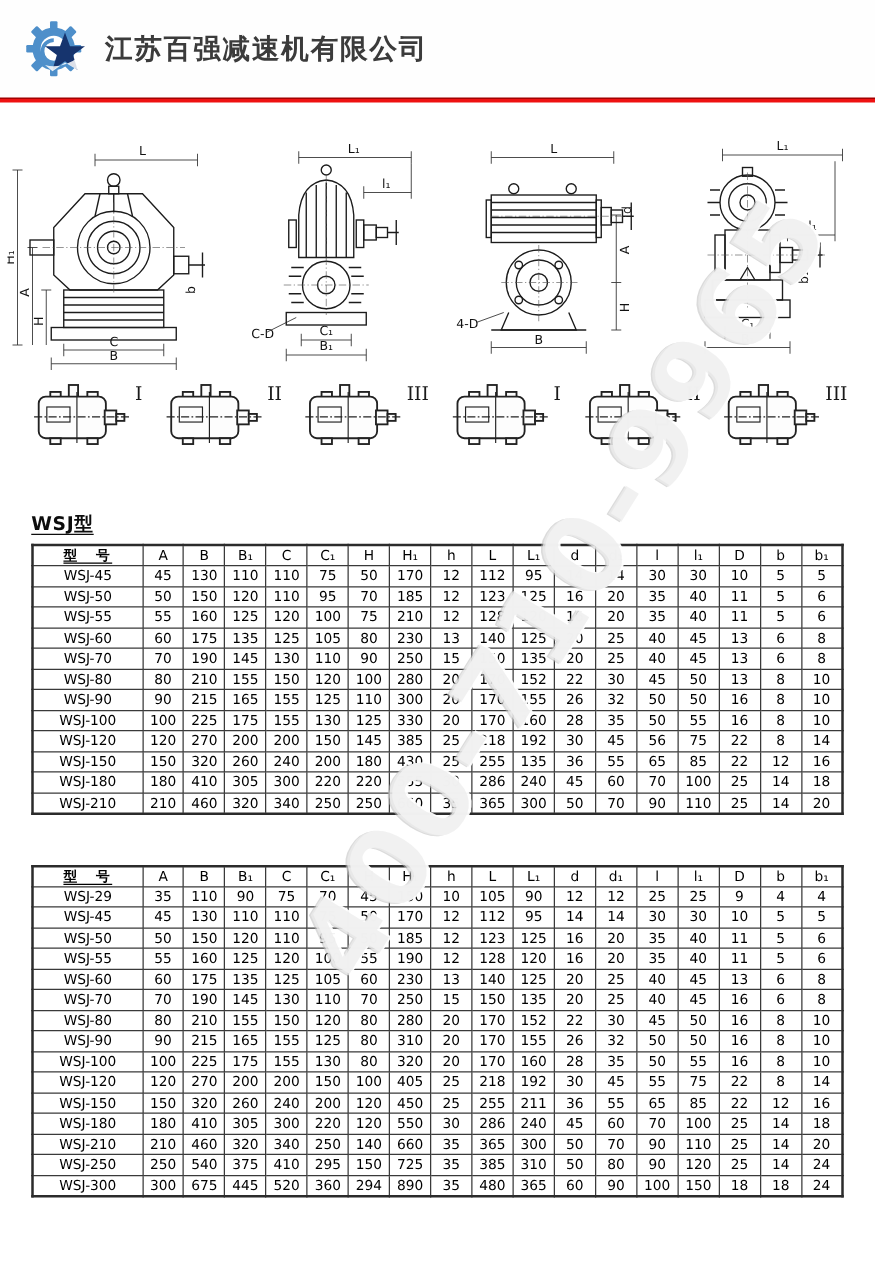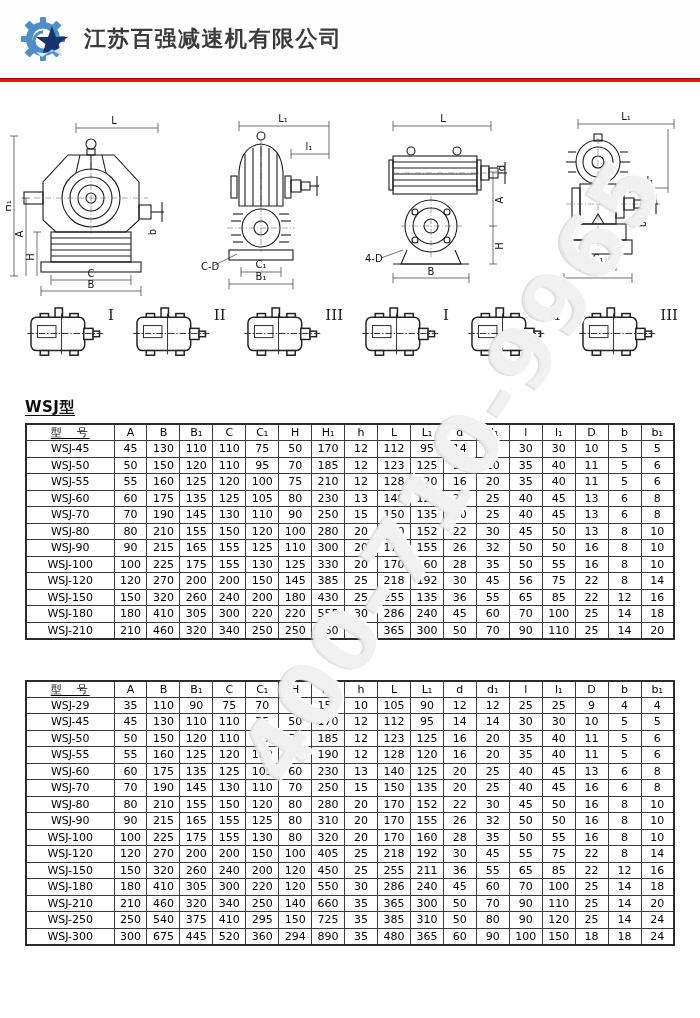--- a/index.html
+++ b/index.html
@@ -22,31 +22,31 @@
   .cl   { stroke:#555; stroke-width:0.5; stroke-dasharray:6 2 1 2; fill:none; }
   .dim  { stroke:#333; stroke-width:0.7; fill:none; }
   .dlabel { font-size:10px; fill:#111; font-family:"DejaVu Sans",sans-serif; }
   
   .mounts { display:flex; justify-content:space-between; align-items:flex-start; padding:6px 22px 0 18px; height:78px; }
   .mount { display:flex; align-items:flex-start; }
   .mount svg { width:88px; height:58px; }
   .mount-label { font-family:"DejaVu Serif","Liberation Serif",serif; font-size:15px; color:#1a1a1a; margin:2px 0 0 2px; }
   
   .spec { padding:0 25px; position:relative; z-index:1; }
-  .spec-1 { margin-top:22px; }
+  .spec-1 { margin-top:34px; }
   .spec-2 { margin-top:40px; }
   .tbl-title { font-size:15px; font-weight:700; color:#0d0d0d; text-decoration:underline; text-underline-offset:3px; margin-bottom:6px; letter-spacing:0.5px; }
   table.spec-table { width:100%; border-collapse:collapse; table-layout:fixed; border:2px solid #2b2b2b; background:transparent; }
   .spec-table th, .spec-table td {
     border:1px solid #3a3a3a; text-align:center; vertical-align:middle;
     font-size:11px; font-weight:400; color:#000; height:16.5px; padding:0 1px;
     font-family:"DejaVu Sans","Liberation Sans",sans-serif; overflow:hidden;
   }
   .spec-table th.model-col, .spec-table td.model-col { width:88px; }
-  .spec-table thead th.model-col { text-decoration:underline; text-underline-offset:2px; letter-spacing:2px; }
+  .spec-table thead th.model-col { text-decoration:underline; text-underline-offset:2px; letter-spacing:2px;font-weight:bold; }
   
   .watermark {
     position:absolute; left:452px; top:470px; z-index:3; pointer-events:none;
     transform:translate(-50%,-50%) rotate(-58deg); white-space:nowrap;
     font-size:86px; font-weight:700; letter-spacing:4px;
     color:rgba(236,236,236,0.75);
     text-shadow:1.5px 1.5px 0 rgba(255,255,255,0.95), -1px -1px 0 rgba(190,190,190,0.55);
     font-family:"DejaVu Sans",sans-serif;
   }
 </style>

